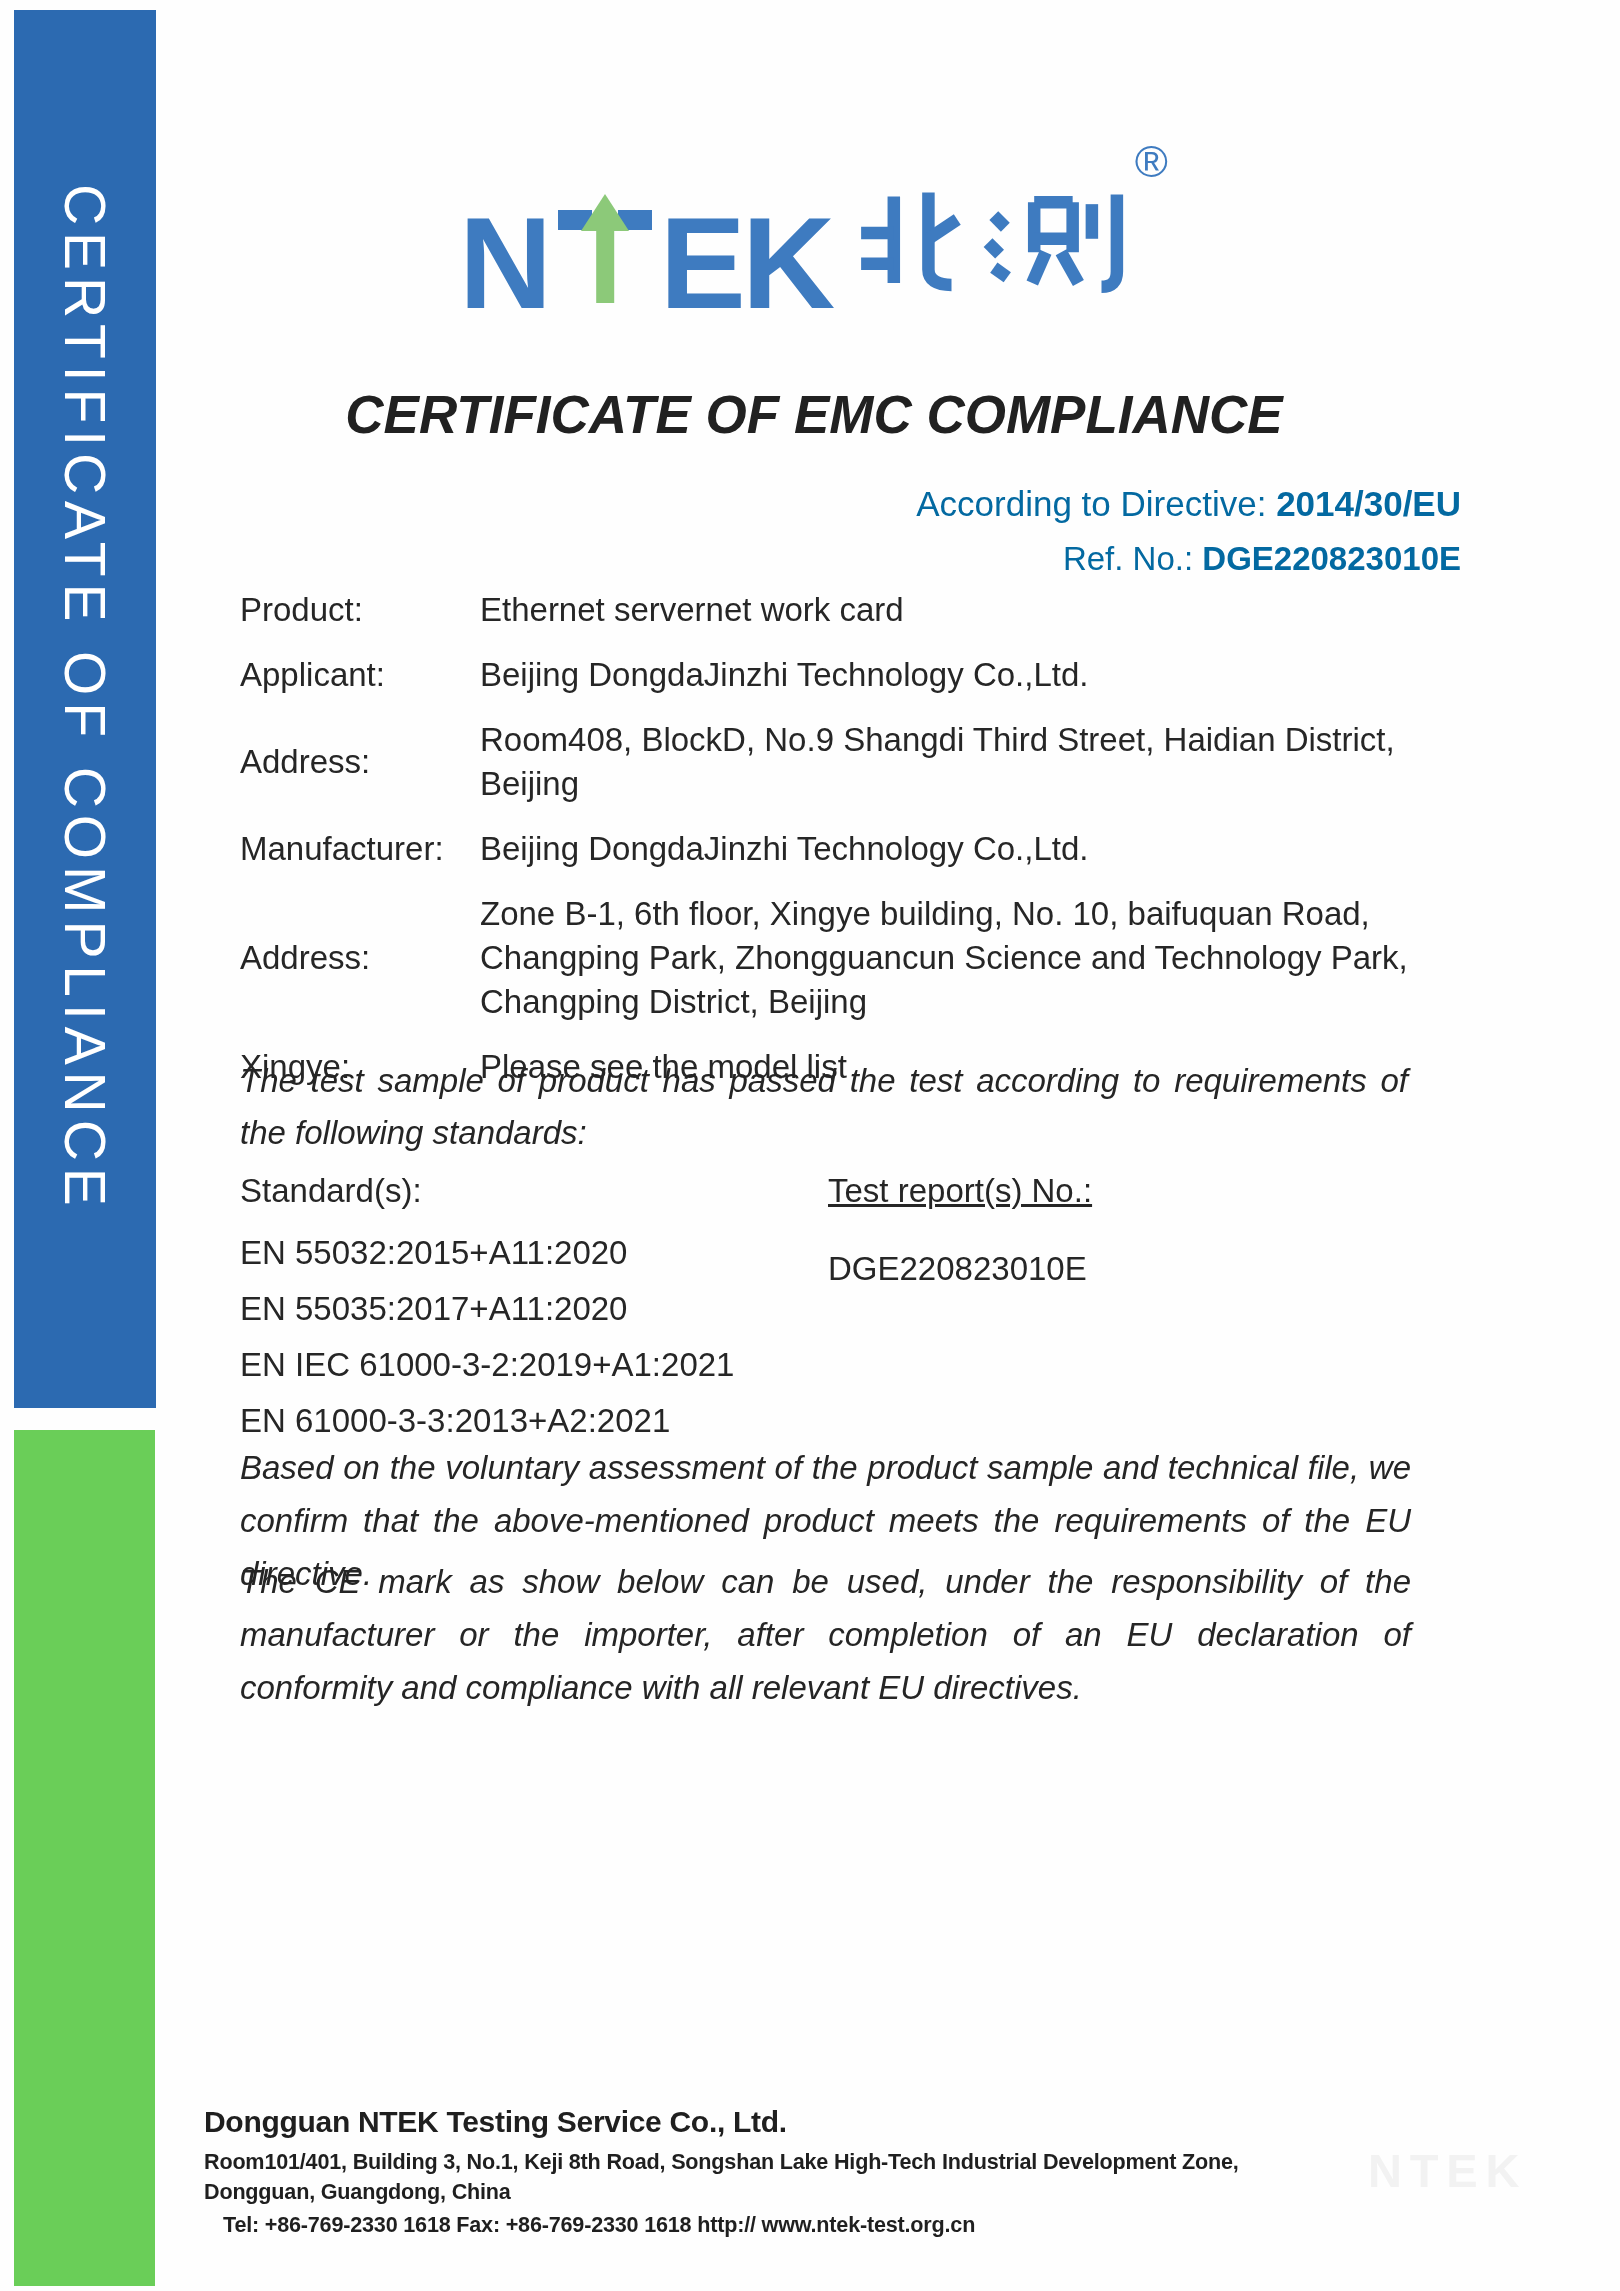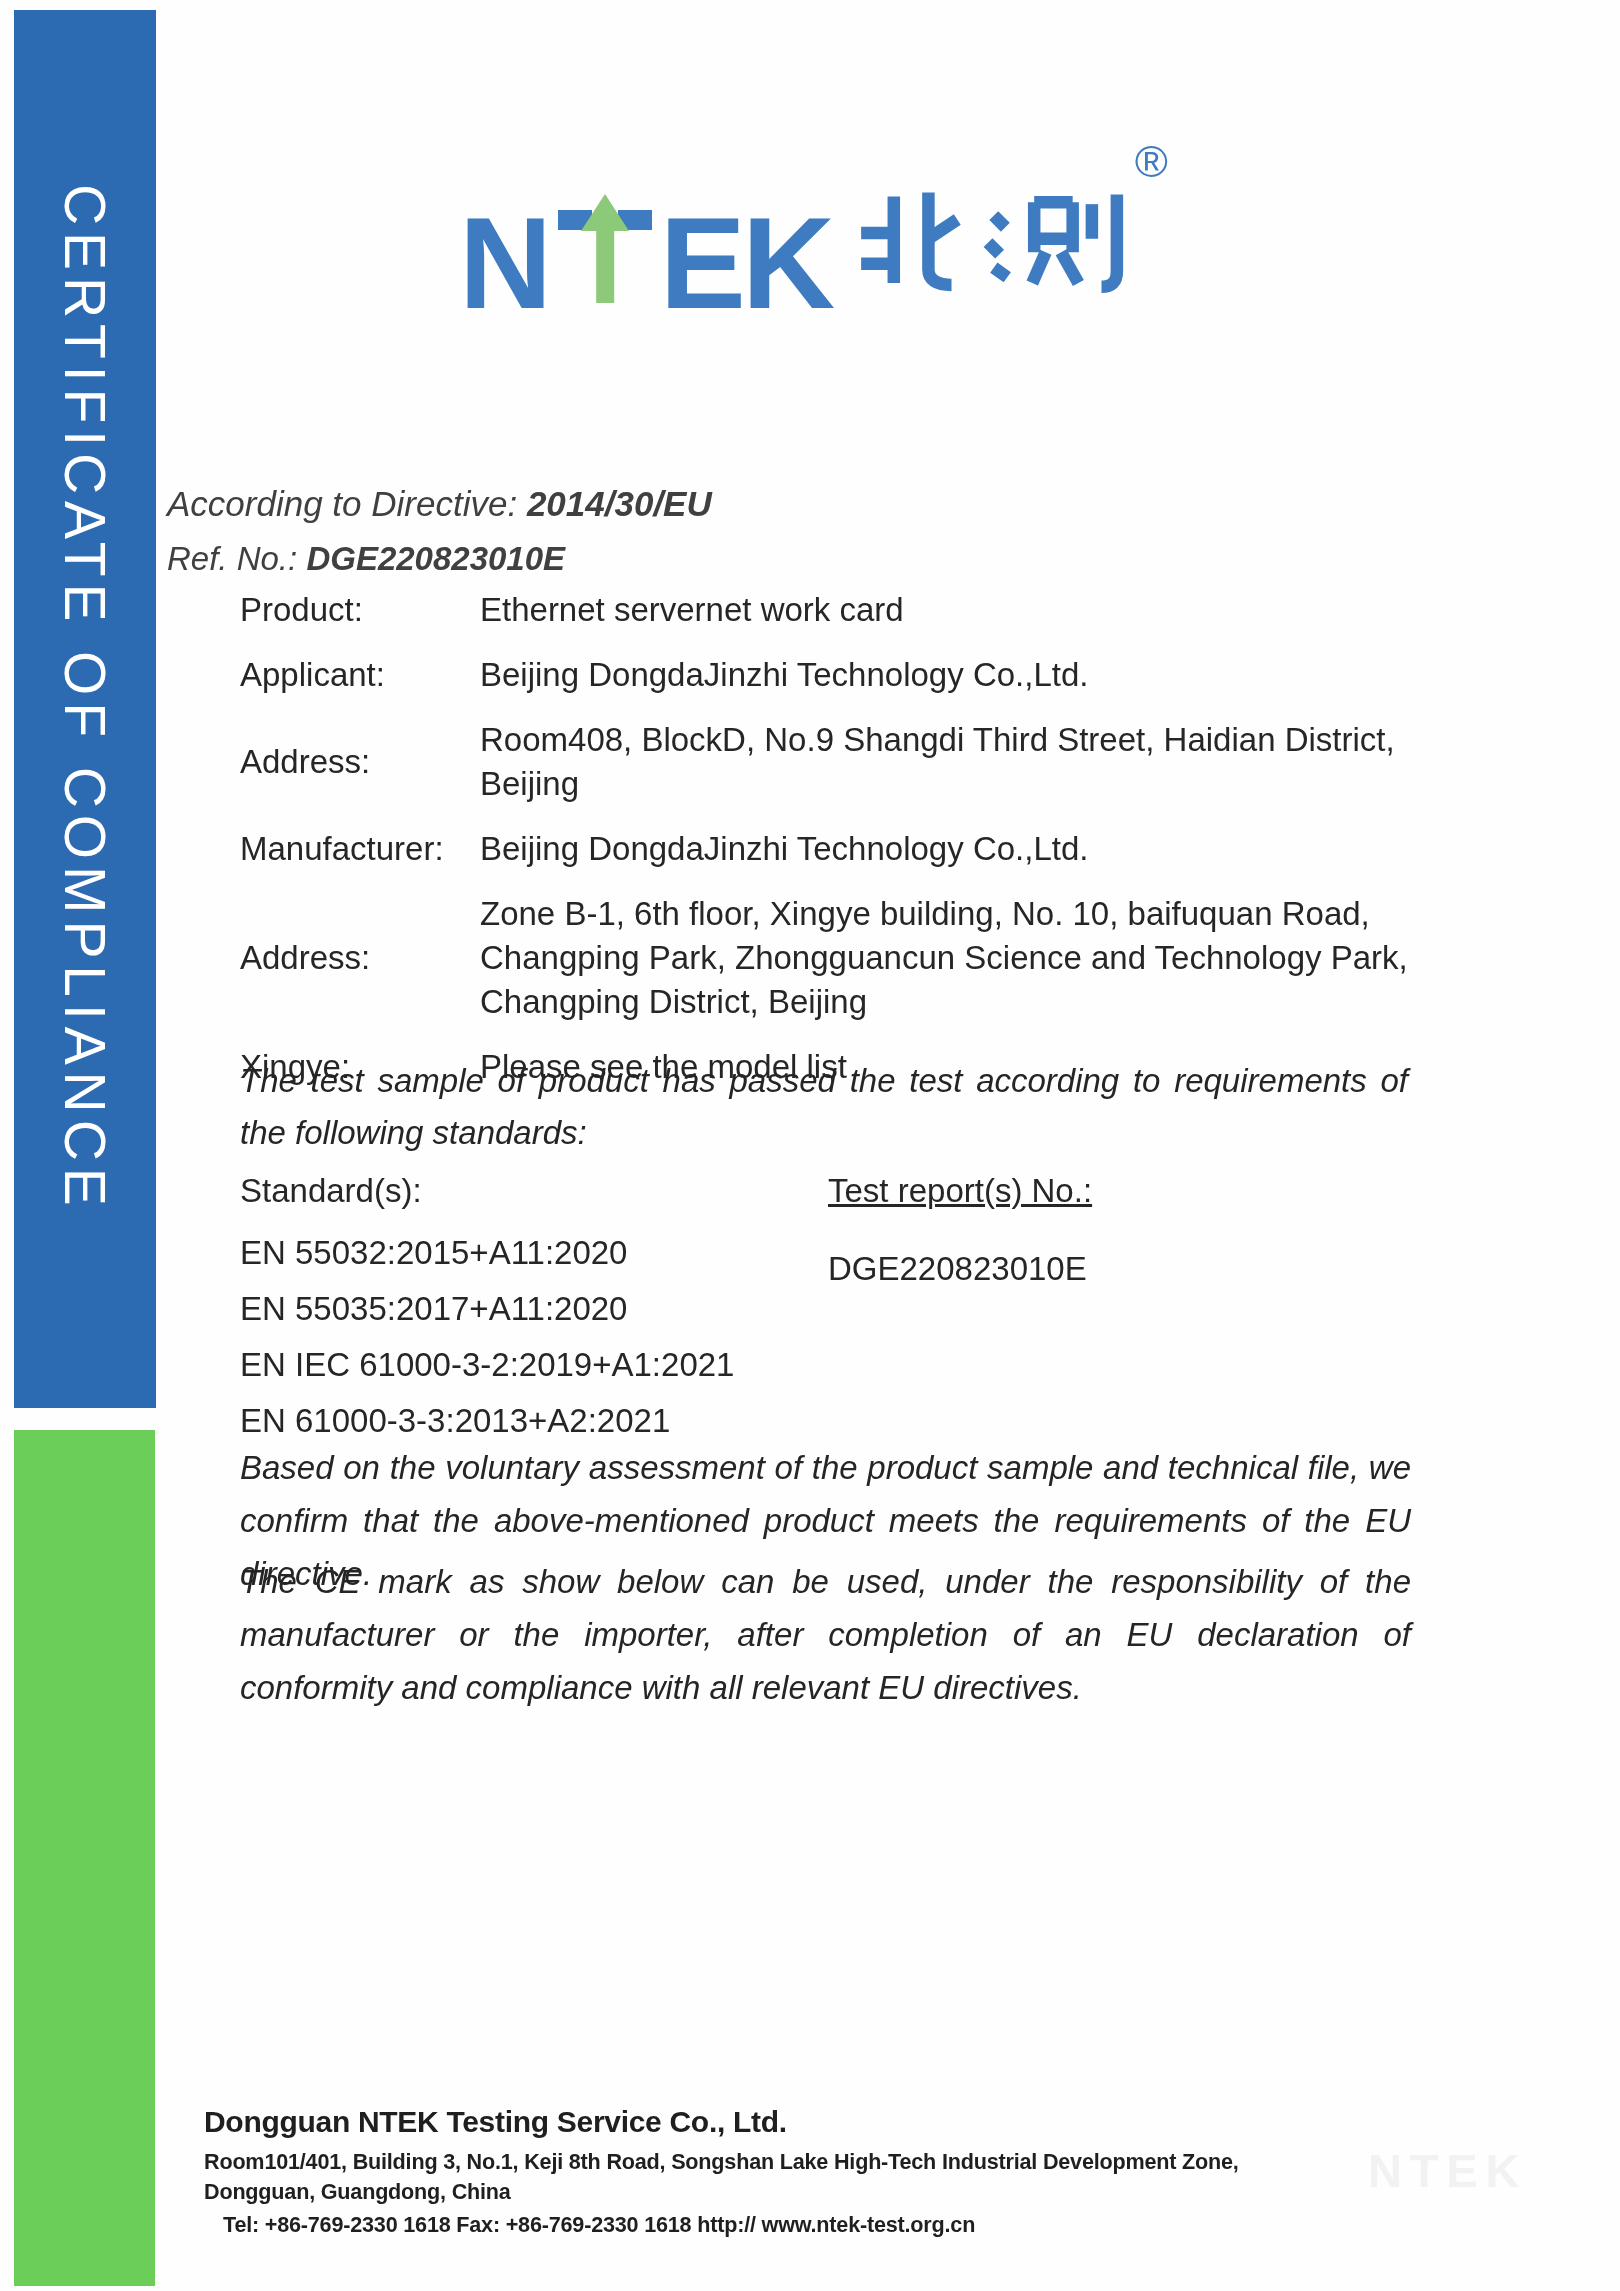--- a/index.html
+++ b/index.html
@@ -56,21 +56,21 @@
   .sr { position:absolute; width:1px; height:1px; overflow:hidden; clip:rect(0 0 0 0); }
 
   
   .title {
     position:absolute; left:167px; top:384px; width:1294px;
     text-align:center;
     font-size:53px; font-weight:bold; font-style:italic;
     letter-spacing:0px; color:#212121;
     white-space:nowrap;
   }
-  .subline { position:absolute; left:167px; width:1294px; text-align:left; font-style:italic; color:#404040; }
+  .subline { position:absolute; left:167px; width:1294px; text-align:right; color:#0369a1; }
   .subline.directive { top:484px; font-size:35px; }
   .subline.refno     { top:540px; font-size:33px; }
   .subline b { font-weight:bold; }
 
   
   .fields { position:absolute; left:240px; top:588px; width:1171px; display:flex; flex-direction:column; gap:21px; }
   .frow { display:flex; align-items:center; }
   .flabel { width:240px; flex:0 0 240px; font-size:33px; line-height:44px; align-self:center; }
   .fvalue { flex:1; max-width:931px; font-size:33px; line-height:44px; }
 
@@ -142,20 +142,21 @@
       <path d="M192,58 H232"></path>
       <path d="M204,72 L190,104"></path>
       <path d="M220,72 L238,104"></path>
       <path d="M252,22 V58"></path>
       <path d="M278,12 V92 Q278,108 262,108"></path>
     </svg>
     <span class="sr">北测</span>
     <span class="logo-reg">®</span>
   </div>
 
+  <div class="title">CERTIFICATE OF EMC COMPLIANCE</div>
 
   <div class="subline directive"><span>According to Directive: </span><b>2014/30/EU</b></div>
 
   <div class="subline refno"><span>Ref. No.: </span><b>DGE220823010E</b></div>
 
   <div class="fields">
     <div class="frow">
       <div class="flabel">Product:</div>
       <div class="fvalue">Ethernet servernet work card</div>
     </div>

